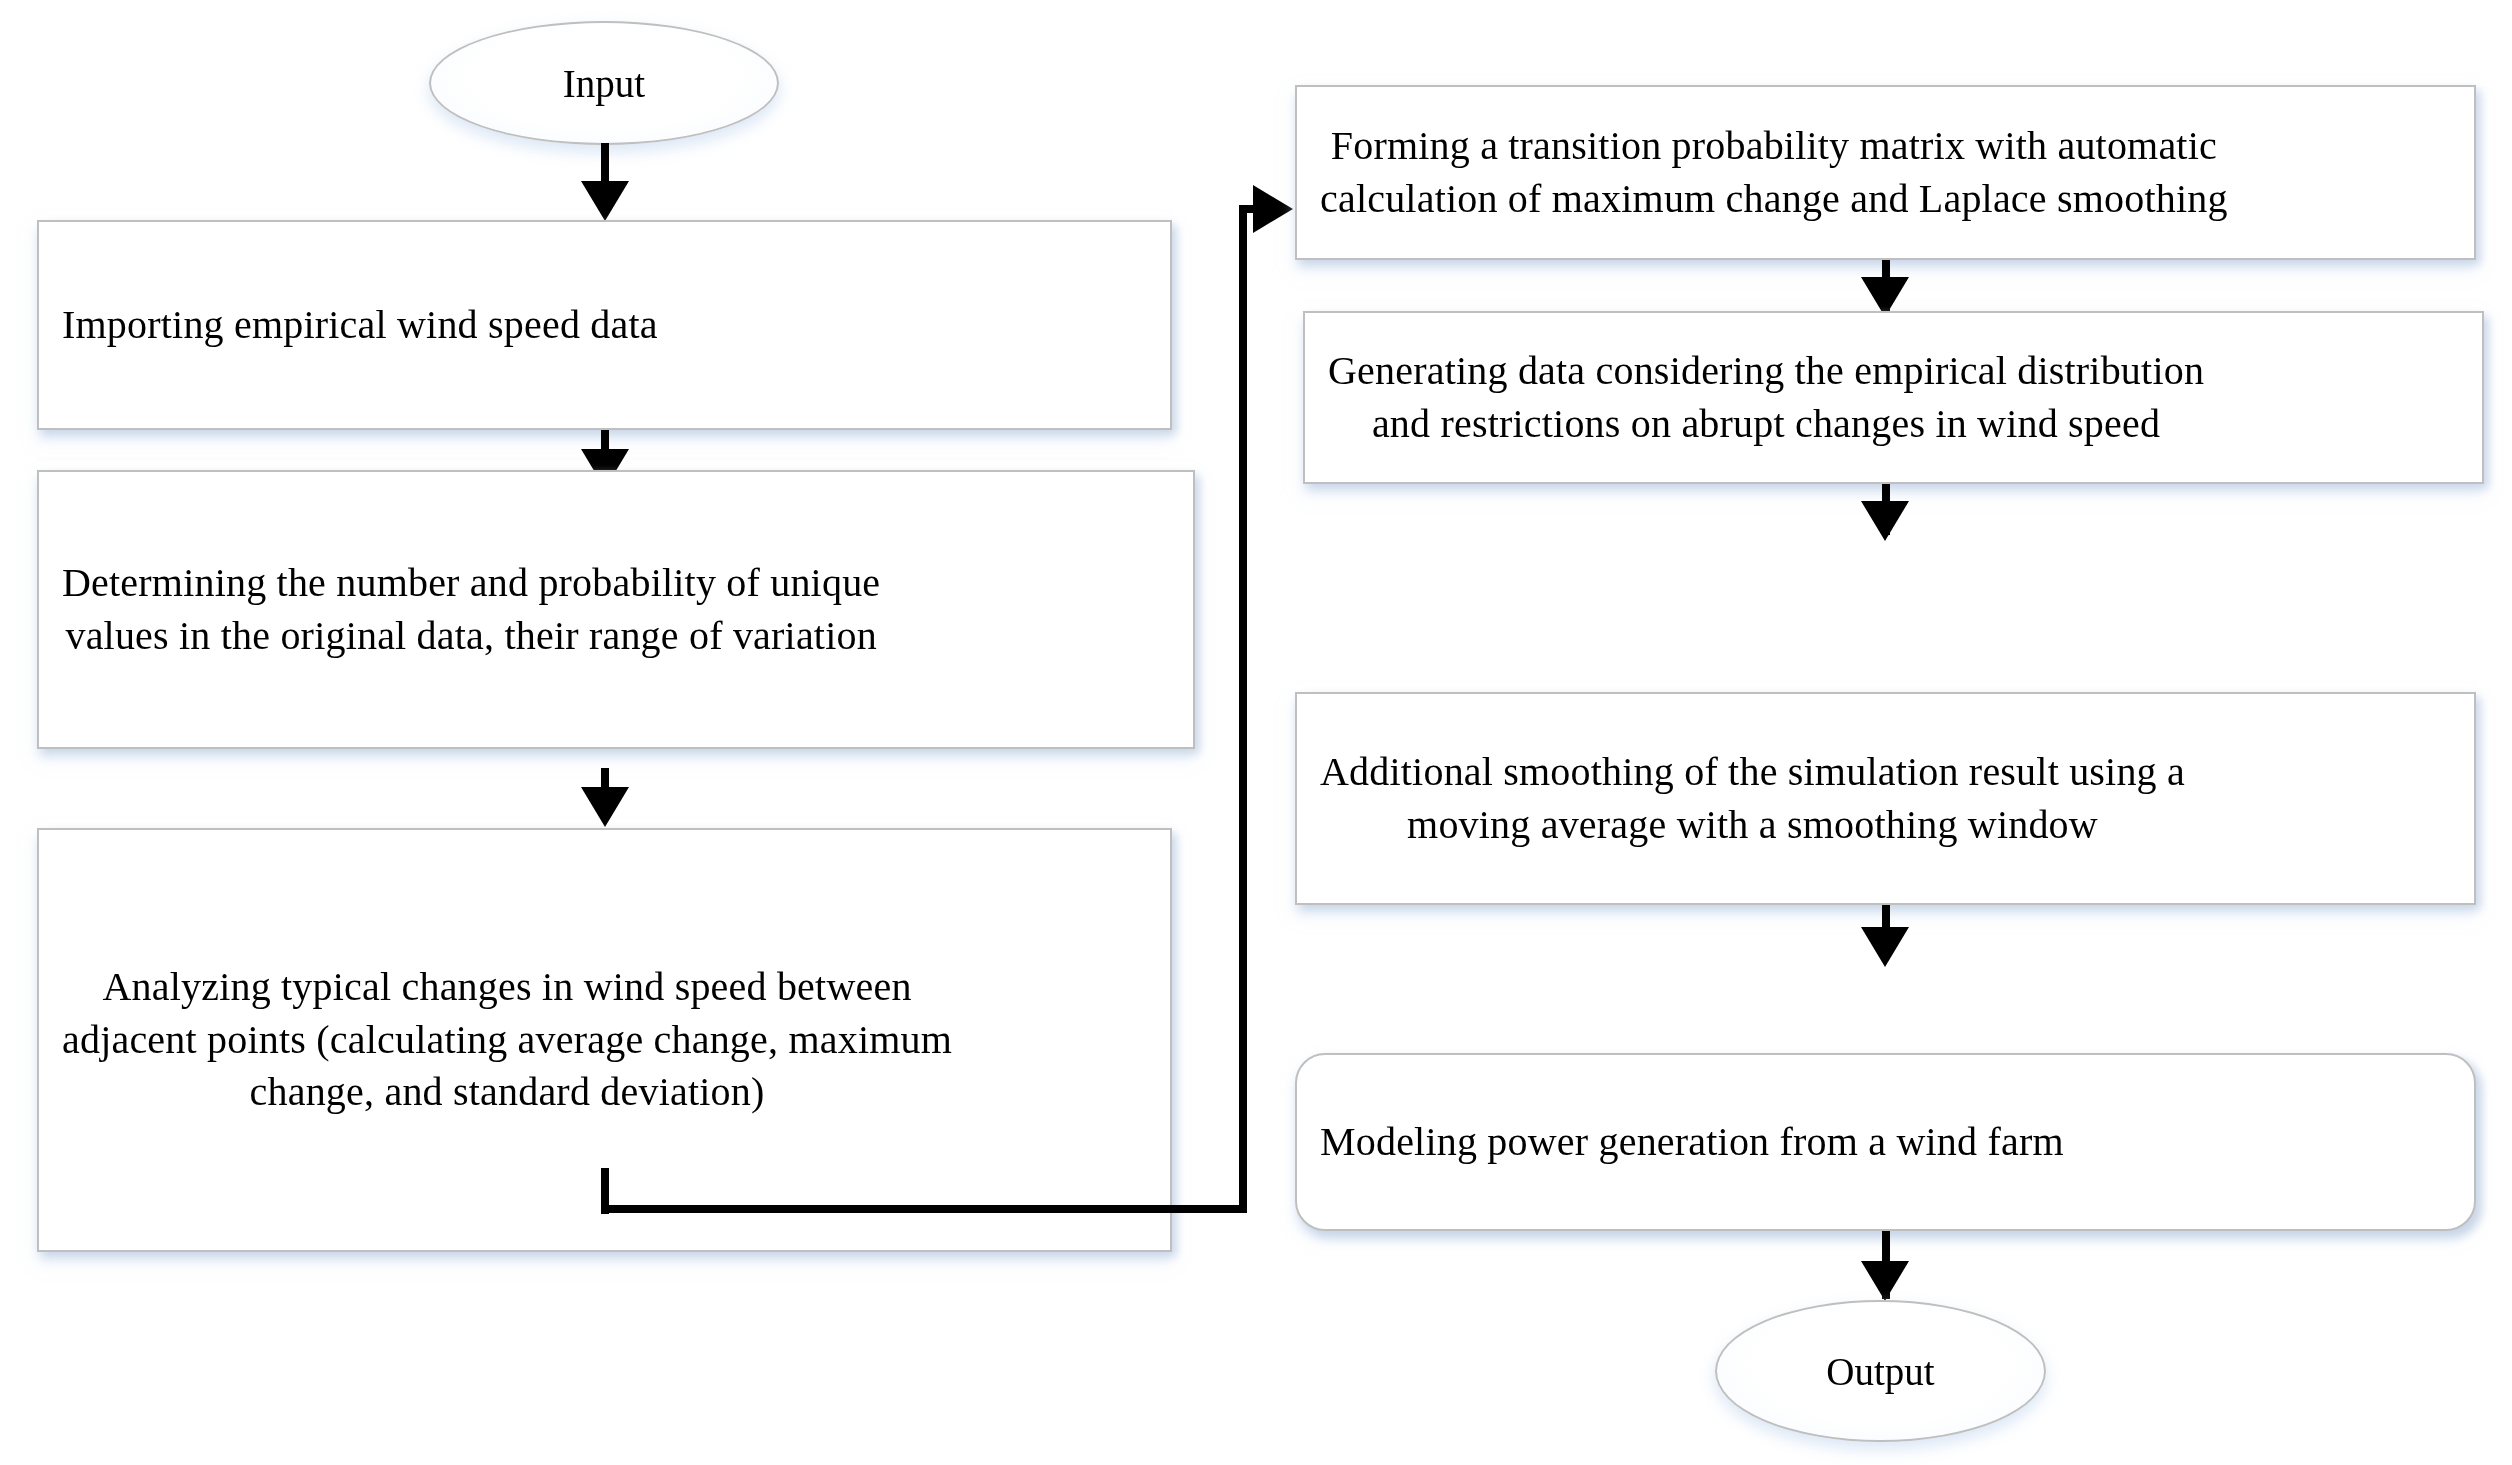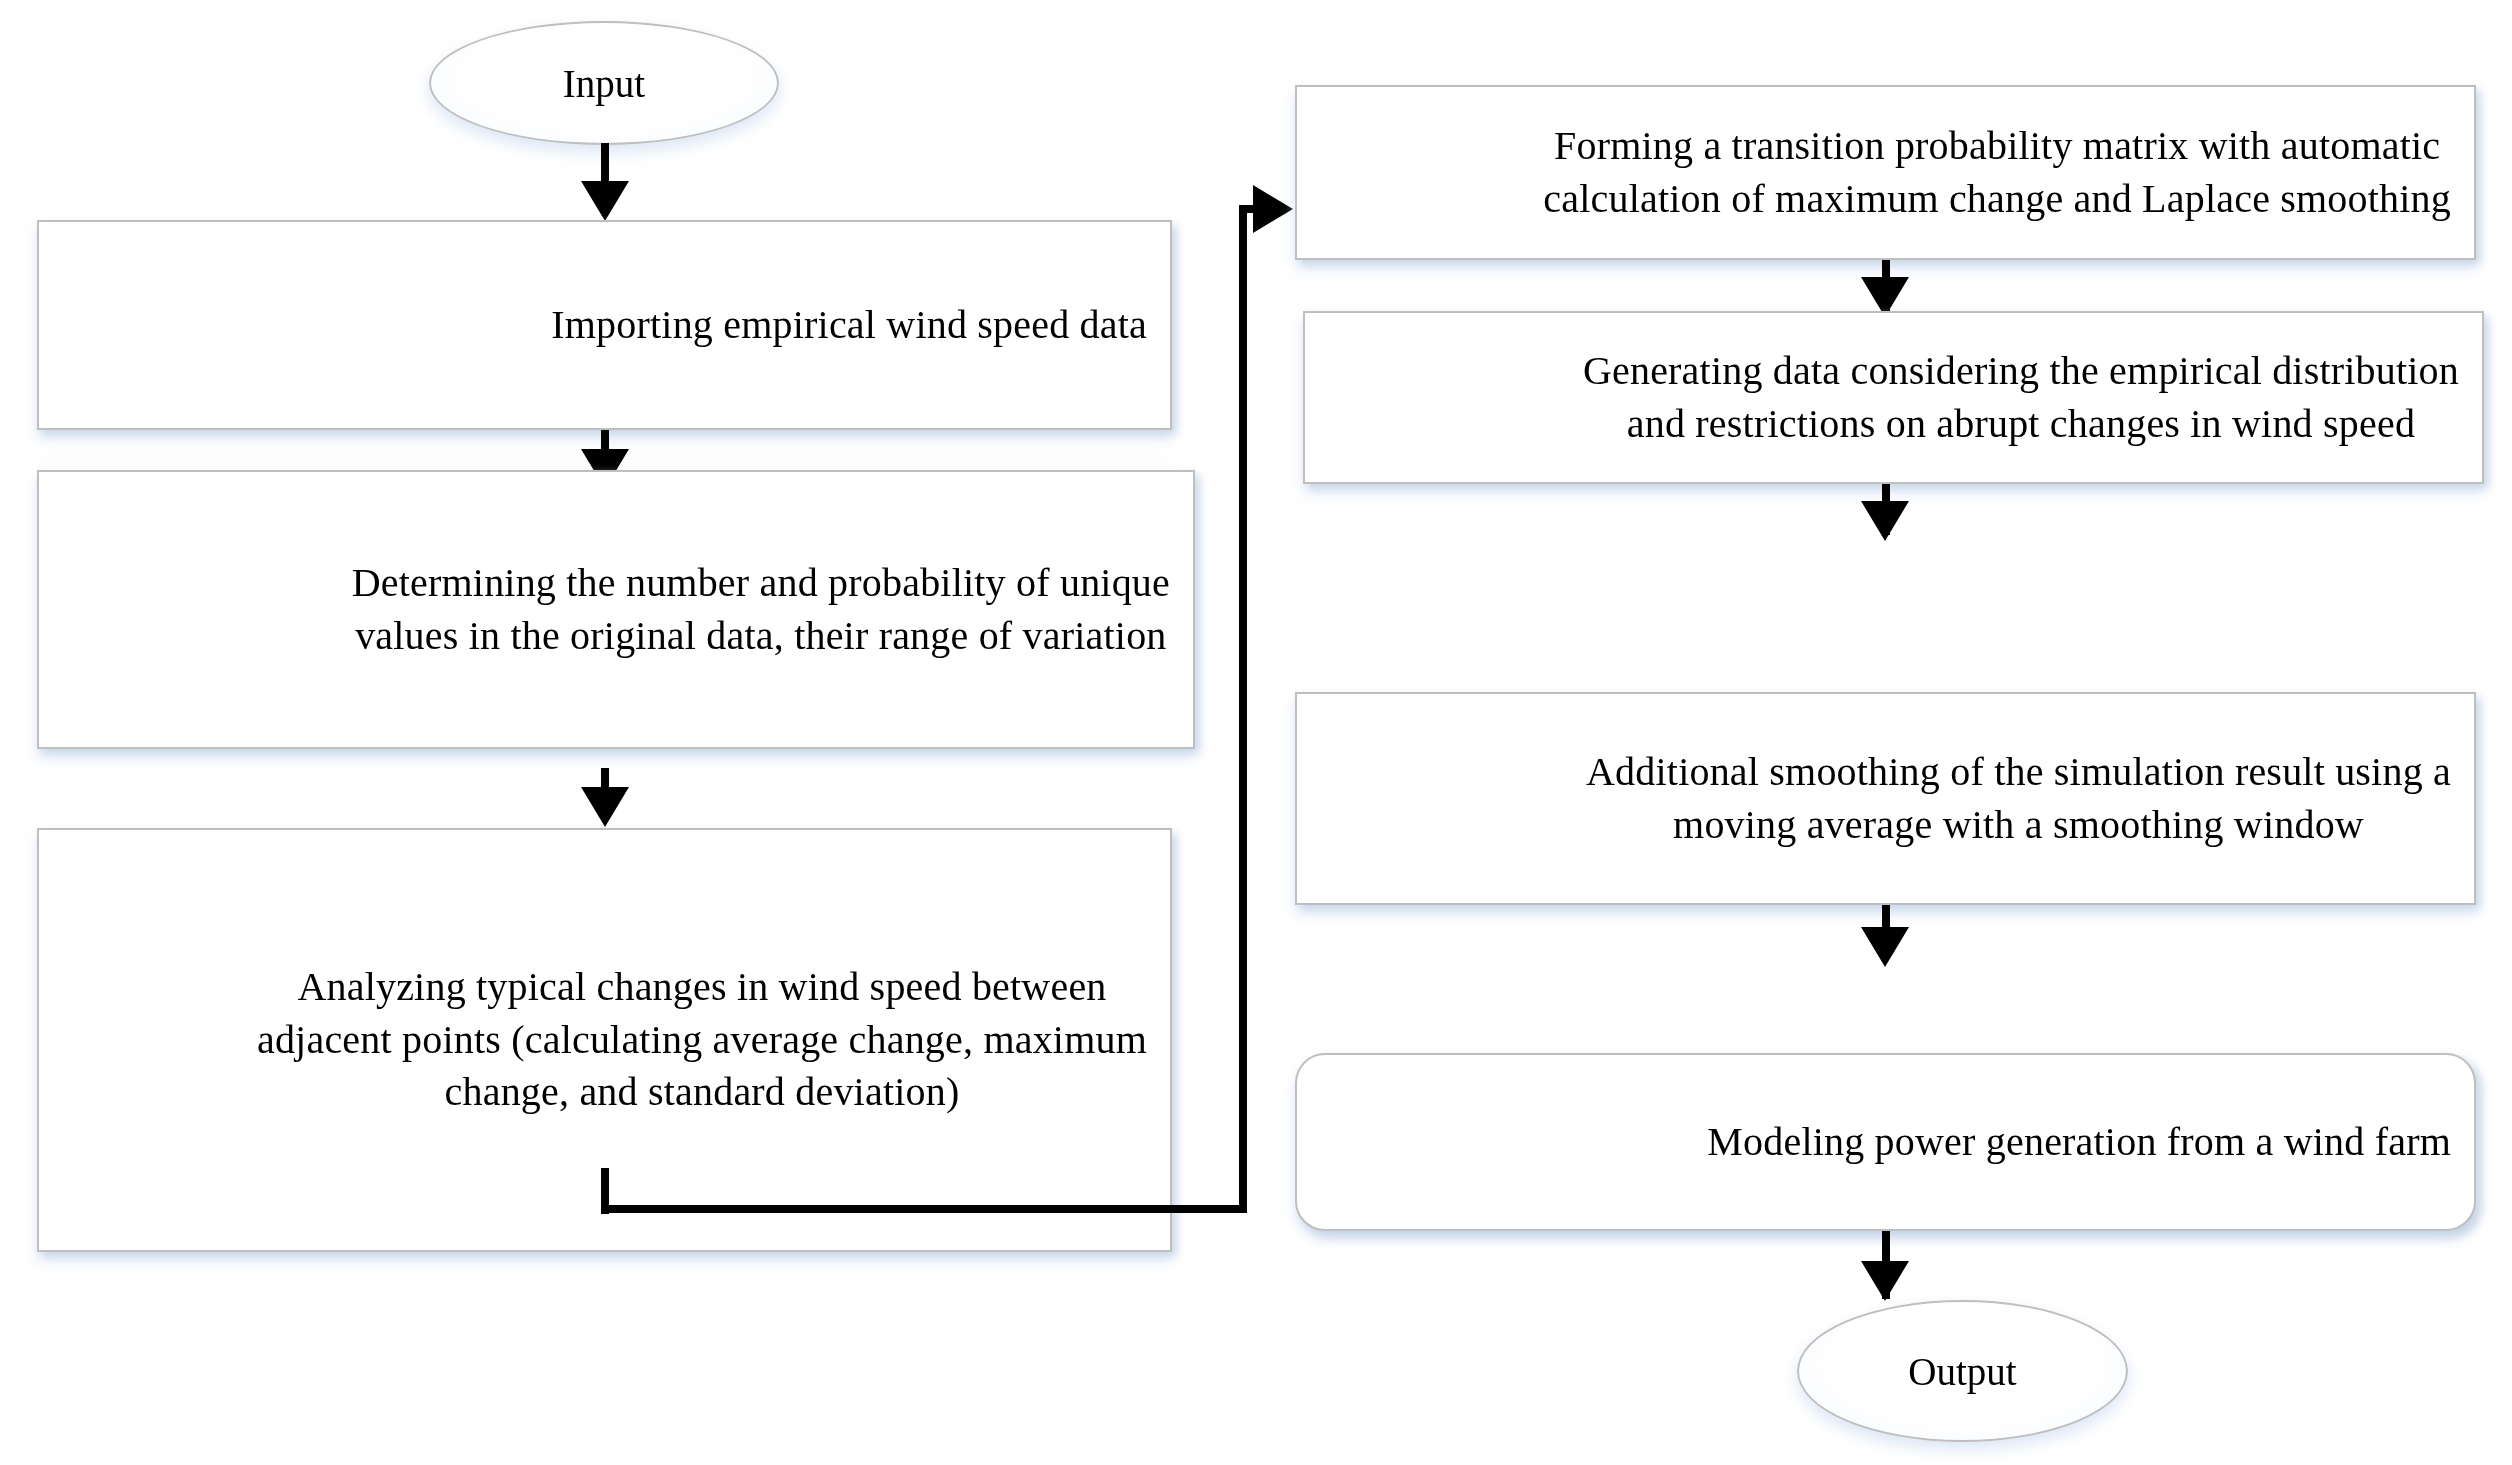--- a/index.html
+++ b/index.html
@@ -17,21 +17,21 @@
   }
 
   
   .node-box {
     position: absolute;
     box-sizing: border-box;
     background: #ffffff;
     border: 2.6px solid #bfbfbf;
     display: flex;
     align-items: center;
-    justify-content: flex-end;
+    justify-content: flex-start;
     text-align: center;
     color: #000000;
     font-size: 40px;
     line-height: 1.32;
     letter-spacing: 0.2px;
     box-shadow: 5.3px 5.3px 8.8px rgba(190, 205, 225, 0.75),
                 0 8.8px 14px rgba(205, 221, 242, 0.55);
   }
   .node-box .node-text {
     display: block;
@@ -146,18 +146,18 @@
   <div class="conn conn-v" style="left:1882px; top:905px; height:51px;"></div>
   <div class="arrow-down" style="left:1861px; top:927px;"></div>
 
   <div class="node-box" style="left:1295px; top:1053px; width:1181px; height:178px;border-radius:30px;">
     <span class="node-text">Modeling power generation from a wind farm</span>
   </div>
 
   <div class="conn conn-v" style="left:1882px; top:1231px; height:68px;"></div>
   <div class="arrow-down" style="left:1861px; top:1261px;"></div>
 
-  <div class="node-ellipse" style="left:1797px; top:1300px; width:331px; height:142px;text-align:right;">
+  <div class="node-ellipse" style="left:1715px; top:1300px; width:331px; height:142px;text-align:right;">
     <span>Output</span>
   </div>
 
 </div>
 
 
 </body></html>

